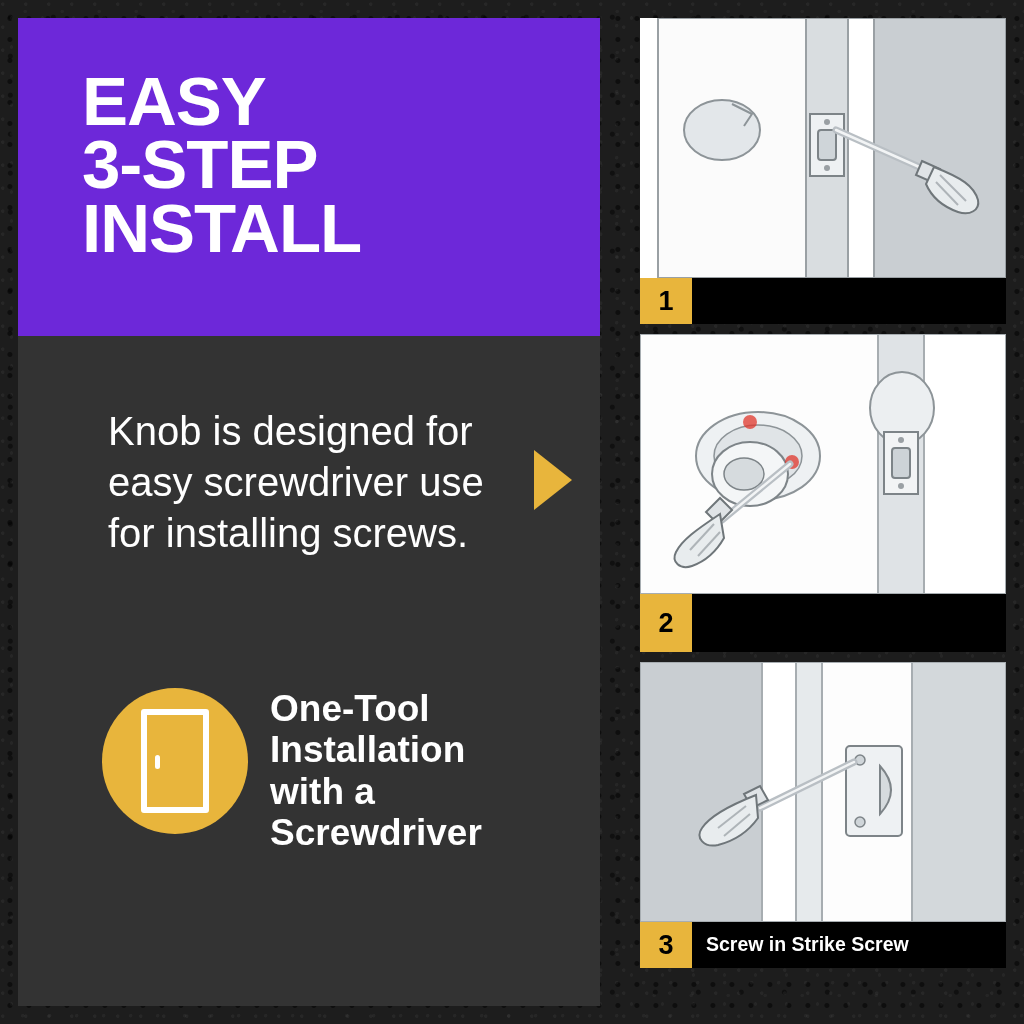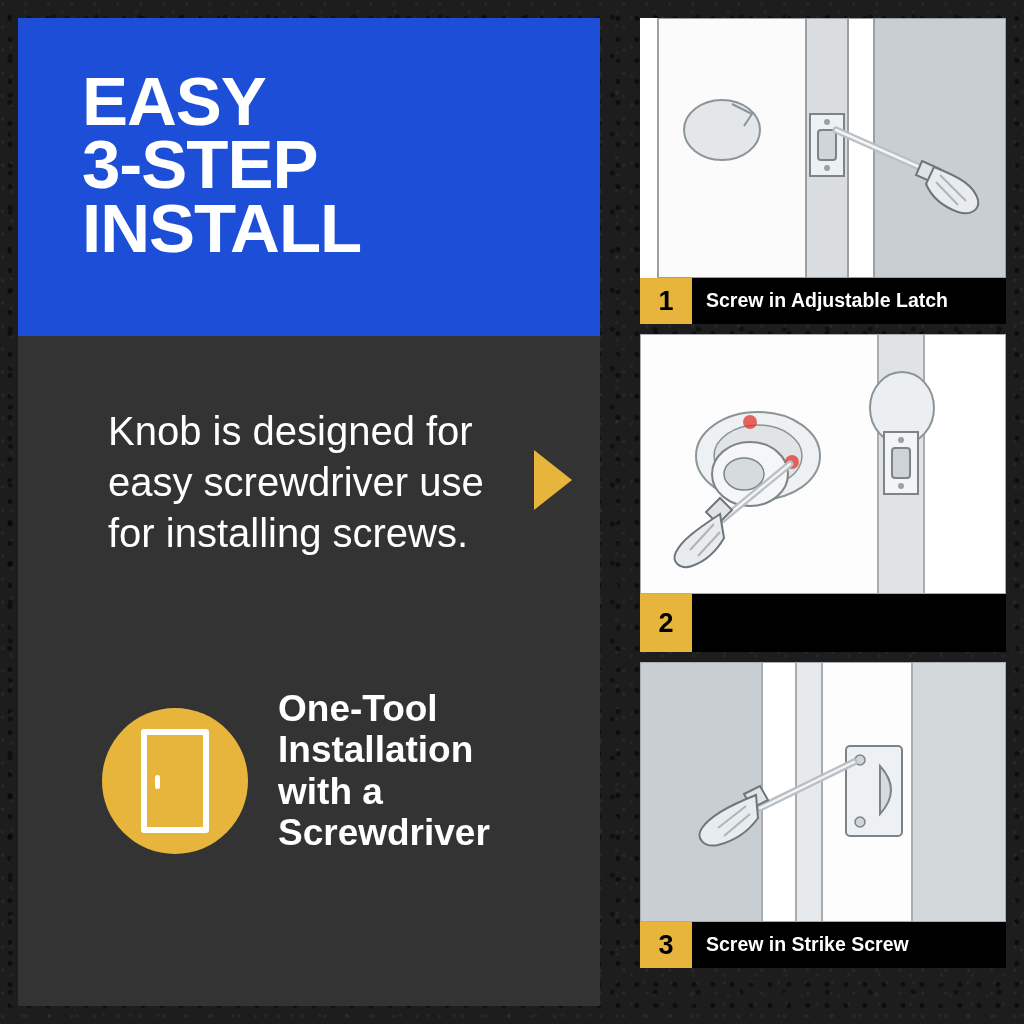--- a/index.html
+++ b/index.html
@@ -35,21 +35,21 @@
     inset: 0;
   }
 
   
   .left-top {
     position: absolute;
     left: 18px;
     top: 18px;
     width: 582px;
     height: 318px;
-    background: #1d4ed8;
+    background: #6d28d9;
   }
   .headline {
     position: absolute;
     left: 64px;
     top: 52px;
     color: #ffffff;
     font-weight: bold;
     font-size: 69px;
     line-height: 0.92;
     letter-spacing: -1px;
@@ -86,22 +86,22 @@
     border-top: 30px solid transparent;
     border-bottom: 30px solid transparent;
     border-left: 38px solid #e8b53c;
   }
 
   .badge-row {
     position: absolute;
     left: 84px;
     top: 352px;
     display: flex;
-    align-items: flex-end;
-    gap: 30px;
+    align-items: flex-start;
+    gap: 22px;
   }
   .badge-circle {
     width: 146px;
     height: 146px;
     border-radius: 50%;
     background: #e8b53c;
     display: flex;
     align-items: center;
     justify-content: center;
     flex: none;
@@ -245,21 +245,20 @@
 
           <path d="M282 143 L300 151 L294 165 L276 157 Z" fill="#dfe3e6" stroke="#6f767a" stroke-width="2"></path>
 
           <path d="M294 149 C322 160, 334 168, 338 182 C340 192, 330 198, 318 194 C304 189, 292 180, 286 166 Z" fill="#e8ecee" stroke="#6f767a" stroke-width="2"></path>
           <line x1="300" y1="157" x2="326" y2="183" stroke="#aeb4b8" stroke-width="2"></line>
           <line x1="296" y1="164" x2="318" y2="187" stroke="#aeb4b8" stroke-width="2"></line>
         </svg>
       </div>
       <div class="step-caption">
         <div class="step-num">1</div>
-        <div class="step-label">Screw in Adjustable Latch</div>
       </div>
     </div>
 
     <div class="step">
       <div class="step-art">
         <svg viewBox="0 0 366 260" width="366" height="260">
           <rect x="0" y="0" width="366" height="260" fill="#ffffff"></rect>
 
           <rect x="0" y="0" width="238" height="260" fill="#fdfdfd" stroke="#a7adb1" stroke-width="2"></rect>
 

